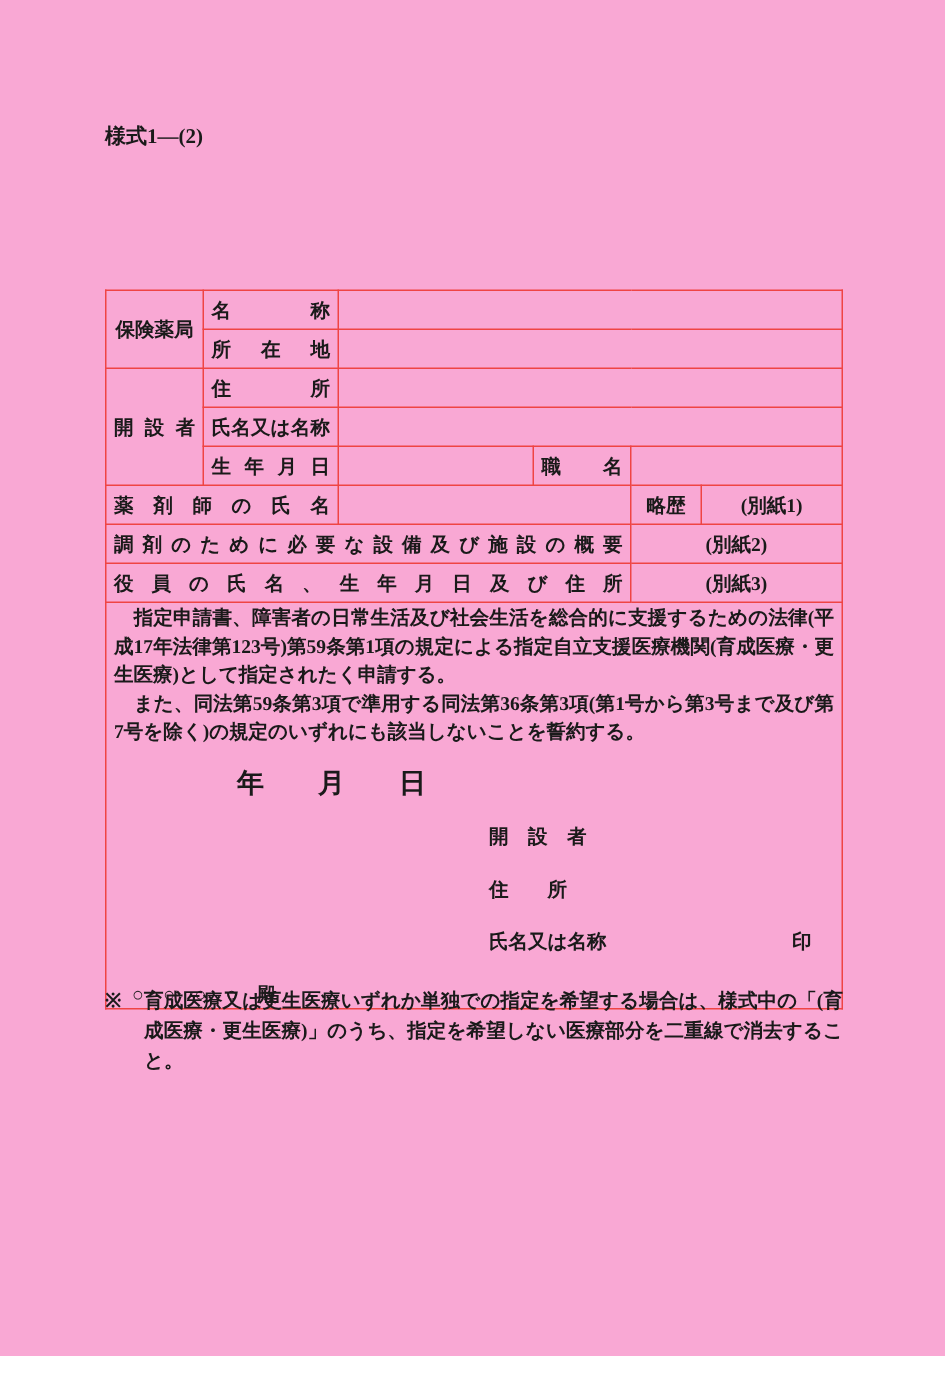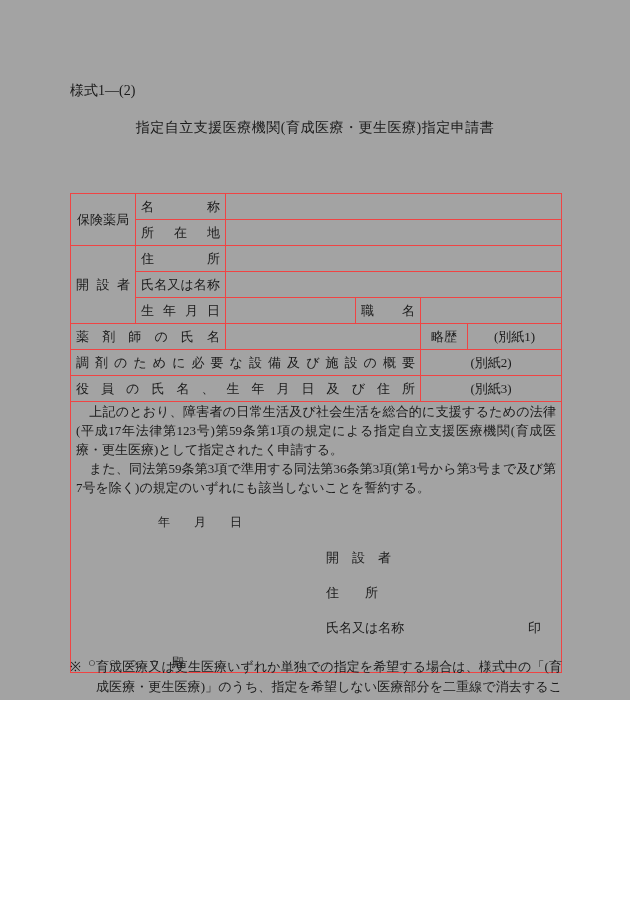--- a/index.html
+++ b/index.html
@@ -3,25 +3,26 @@
 <meta charset="utf-8">
 <style>
   html, body {
     margin: 0;
     padding: 0;
     background: #ffffff;
   }
   .page {
     position: relative;
     width: 630px;
-    height: 700px;
-    background: #a3a3a3;
+    height: 904px;
+    background: #f9a8d4;
     font-family: "Liberation Serif", "DejaVu Serif", serif;
     color: #1a1a1a;
     overflow: hidden;
+    font-weight: bold;
   }
   .form-number {
     position: absolute;
     left: 70px;
     top: 82px;
     font-size: 14px;
   }
   .title-block {
     position: absolute;
     left: 0;
@@ -62,21 +63,21 @@
     padding: 8px 14px;
   }
   .decl-cell p {
     margin: 0;
     font-size: 13px;
     line-height: 19px;
     text-align: justify;
   }
   .date-line {
     margin: 16px 0 0 82px;
-    font-size: 12px;
+    font-size: 18px;
     line-height: 19px;
   }
   .sig-block {
     position: relative;
     margin: 12px 0 0 250px;
     font-size: 13px;
     line-height: 18px;
   }
   .sig-line { white-space: pre; margin-top: 17px; }
   .seal {
@@ -109,21 +110,20 @@
   }
 </style>
 </head>
 <body>
 
 <div class="page">
 
   <div class="form-number">様式1―(2)</div>
 
   <div class="title-block">
-    <div class="title">指定自立支援医療機関(育成医療・更生医療)指定申請書</div>
   </div>
 
   <table class="main">
     <colgroup>
       <col style="width:65px">
       <col style="width:90px">
       <col style="width:130px">
       <col style="width:65px">
       <col style="width:47px">
       <col style="width:94px">
@@ -162,21 +162,21 @@
       <tr>
         <td colspan="4" class="jlabel">調剤のために必要な設備及び施設の概要</td>
         <td colspan="2" class="center">(別紙2)</td>
       </tr>
       <tr>
         <td colspan="4" class="jlabel">役員の氏名、生年月日及び住所</td>
         <td colspan="2" class="center">(別紙3)</td>
       </tr>
       <tr>
         <td colspan="6" class="decl-cell">
-          <p>　上記のとおり、障害者の日常生活及び社会生活を総合的に支援するための法律(平成17年法律第123号)第59条第1項の規定による指定自立支援医療機関(育成医療・更生医療)として指定されたく申請する。</p>
+          <p>　指定申請書、障害者の日常生活及び社会生活を総合的に支援するための法律(平成17年法律第123号)第59条第1項の規定による指定自立支援医療機関(育成医療・更生医療)として指定されたく申請する。</p>
           <p>　また、同法第59条第3項で準用する同法第36条第3項(第1号から第3号まで及び第7号を除く)の規定のいずれにも該当しないことを誓約する。</p>
           <div class="date-line">年　　月　　日</div>
           <div class="sig-block">
             <div class="sig-line">開　設　者</div>
             <div class="sig-line">住　　所</div>
             <div class="sig-line">氏名又は名称</div>
             <span class="seal">印</span>
           </div>
           <div class="addressee">○　○　○　○　殿</div>
         </td>

